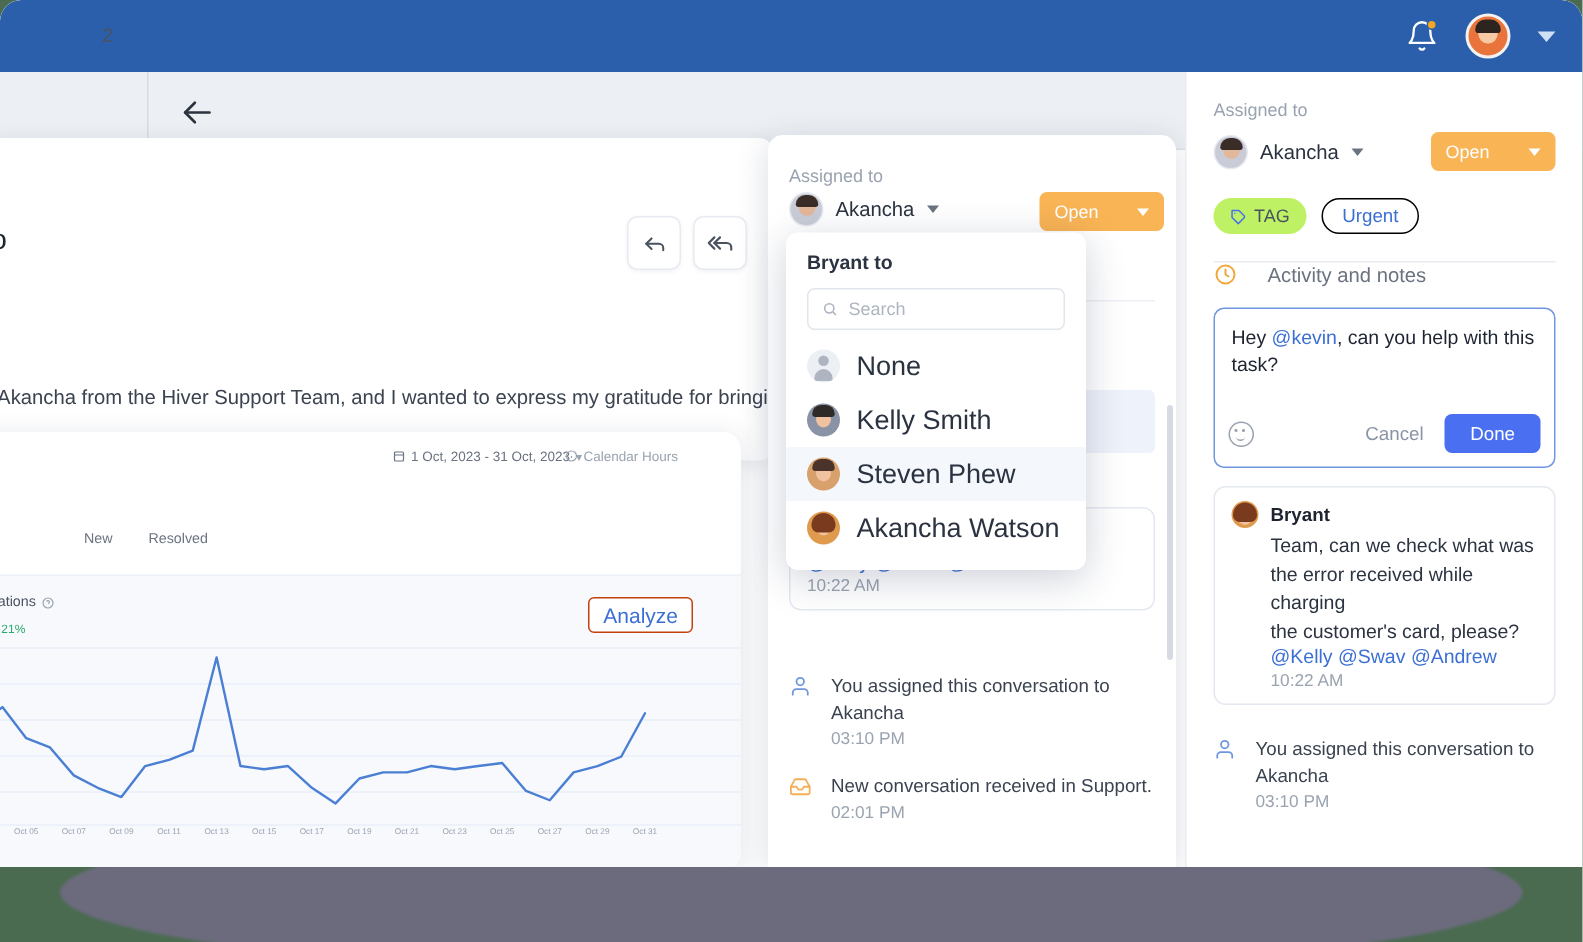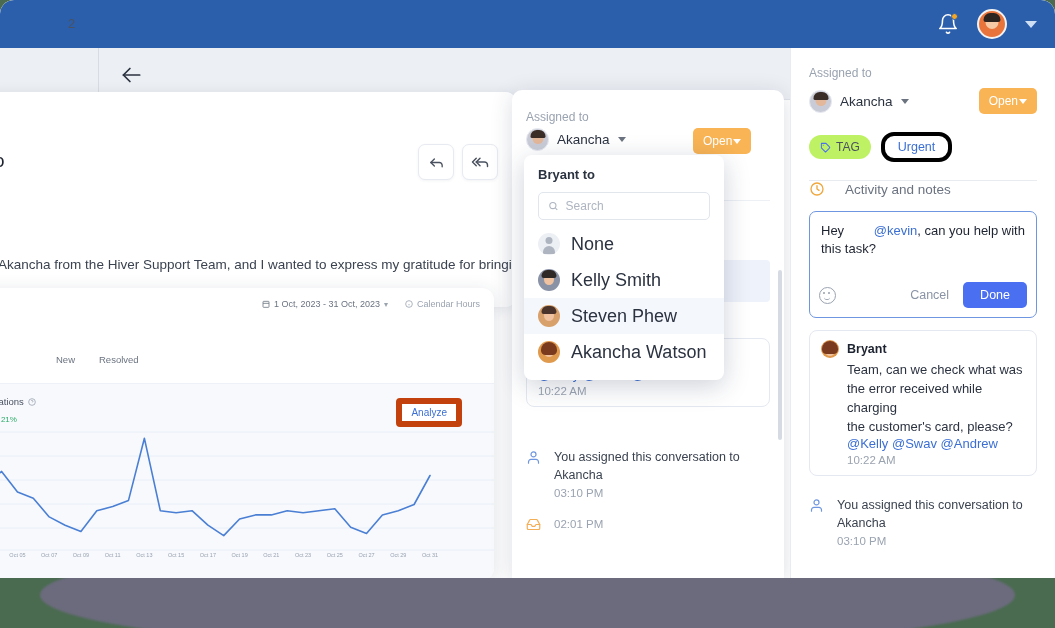--- a/index.html
+++ b/index.html
@@ -135,43 +135,43 @@
     box-shadow: 0 3px 18px rgba(30,45,80,.13);
     overflow: hidden;
   }
   .an-toprow { position: absolute; left: 0; top: 10px; width: 100%; height: 22px; }
   .an-daterange {
     position: absolute; left: 300px; top: 1px;
     font-size: 9px; color: #6b7380; display: flex; align-items: center; gap: 4px;
   }
   .an-calhours {
     position: absolute; left: 415px; top: 1px;
-    font-size: 9px; color: #9aa3b0; display: flex; align-items: center; gap: 4px; margin-left: 28px;
+    font-size: 9px; color: #9aa3b0; display: flex; align-items: center; gap: 4px;
   }
   .an-tabs { position: absolute; left: 0; top: 66px; width: 100%; height: 20px; }
   .an-tab { position: absolute; font-size: 9.5px; color: #6b7380; cursor: pointer; margin-left: 38px; }
   .an-tab.t1 { left: 56px; }
   .an-tab.t2 { left: 99px; }
 
   .chart-box {
     position: absolute; left: 0; top: 95px;
     width: 532px; height: 197px;
     background: #f7f9fd;
     border-top: 1px solid #eef1f7;
   }
   .chart-label {
     position: absolute; left: 8px; top: 12px;
     font-size: 9.5px; color: #4a5260; display: flex; align-items: center; gap: 4px;
   }
   .chart-delta { position: absolute; left: 32px; top: 31px; font-size: 8px; color: #2eab6a; }
   .analyze-btn {
     position: absolute; right: 32px; top: 14px;
-    border: 6px solid #c2410c; border-radius: 4px;
+    border: 1px solid #c2410c; border-radius: 4px;
     color: #3b6fd4; background: #fff;
-    font-size: 10px; padding: 3px 9px; cursor: pointer;
+    font-size: 14px; padding: 3px 9px; cursor: pointer;
   }
   .chart-svg { position: absolute; left: 0; top: 38px; width: 532px; height: 130px; }
   .xaxis {
     position: absolute; left: 0; top: 168px;
     width: 532px; height: 16px;
   }
   .xtick { position: absolute; font-size: 5.5px; color: #9aa3b0; transform: translateX(-50%); }
 
   
   .mid-panel {
@@ -204,21 +204,21 @@
   }
   .assignee-name { font-size: 13.5px; color: #2b3240; }
   .chev {
     width: 0; height: 0;
     border-left: 4px solid transparent; border-right: 4px solid transparent;
     border-top: 5px solid #6b7380;
   }
   .status-pill {
     background: #f9b455; color: #ffffff;
     border-radius: 5px; font-size: 12px;
-    padding: 6px 10px; display: flex; align-items: center; gap: 1px;
+    padding: 6px 10px; display: flex; align-items: center; gap: 26px;
     cursor: pointer; border: none;
   }
   .status-pill .chev { border-top-color: #ffffff; }
 
   
   .assign-dropdown {
     position: absolute; left: 12px; top: 65px;
     width: 200px;
     background: #ffffff;
     border-radius: 8px;
@@ -298,38 +298,38 @@
     border-left: 1px solid #e8ebf0;
     padding: 18px 18px 0 18px;
   }
   .tag-row { display: flex; align-items: center; gap: 10px; margin-top: 18px; }
   .tag-chip {
     background: #bef264; border-radius: 13px;
     font-size: 12px; color: #4a5260;
     padding: 5px 11px; display: flex; align-items: center; gap: 5px; cursor: pointer;
   }
   .urgent-chip {
-    border: 4px solid #000000; border-radius: 13px;
+    border: 1px solid #000000; border-radius: 13px;
     font-size: 12.5px; color: #3b6fd4;
     padding: 4px 13px; cursor: pointer; background: #fff;
   }
   .hr-line { height: 1px; background: #e8ebf0; margin: 18px 0 0 0; }
   .activity-head {
     display: flex; align-items: center; gap: 20px; margin-top: 0;
   }
   .activity-head-label { font-size: 13.5px; color: #6b7380; }
   .note-editor {
     margin-top: 14px;
     border: 1px solid #6f96e0; border-radius: 7px;
     height: 107px; position: relative; background: #fff;
   }
   .note-editor-text {
     padding: 10px 11px; font-size: 13px; color: #1d2330; line-height: 18px;
   }
-  .note-editor-text .mention { color: #3b6fd4; margin-left: 26px; }
+  .note-editor-text .mention { color: #3b6fd4; }
   .editor-actions {
     position: absolute; left: 0; bottom: 0; width: 100%;
     display: flex; align-items: center; justify-content: space-between;
     padding: 0 9px 9px 9px;
   }
   .emoji-btn {
     width: 17px; height: 17px; border-radius: 50%;
     border: 1.4px solid #9aa3b0; position: relative; cursor: pointer;
   }
   .emoji-btn::before {
@@ -551,20 +551,21 @@
     </div>
 
     <div class="feed-item" style="position:absolute;left:14px;top:425px;width:244px;">
       <div class="feed-icon">
         <svg width="15" height="15" viewBox="0 0 24 24" fill="none" stroke="#f3ae56" stroke-width="1.9" stroke-linecap="round" stroke-linejoin="round">
           <polyline points="22 12 16 12 14 15 10 15 8 12 2 12"></polyline>
           <path d="M5.4 5.8 2 12v6a2 2 0 0 0 2 2h16a2 2 0 0 0 2-2v-6l-3.4-6.2A2 2 0 0 0 16.8 4H7.2a2 2 0 0 0-1.8 1.8z"></path>
         </svg>
       </div>
       <div>
+        <div class="feed-text">New conversation received in Support.</div>
         <div class="feed-time">02:01 PM</div>
       </div>
     </div>
 
     <div class="mid-scrollbar"></div>
   </div>
 
   <div class="right-panel">
 
     <div class="panel-label">Assigned to</div>

